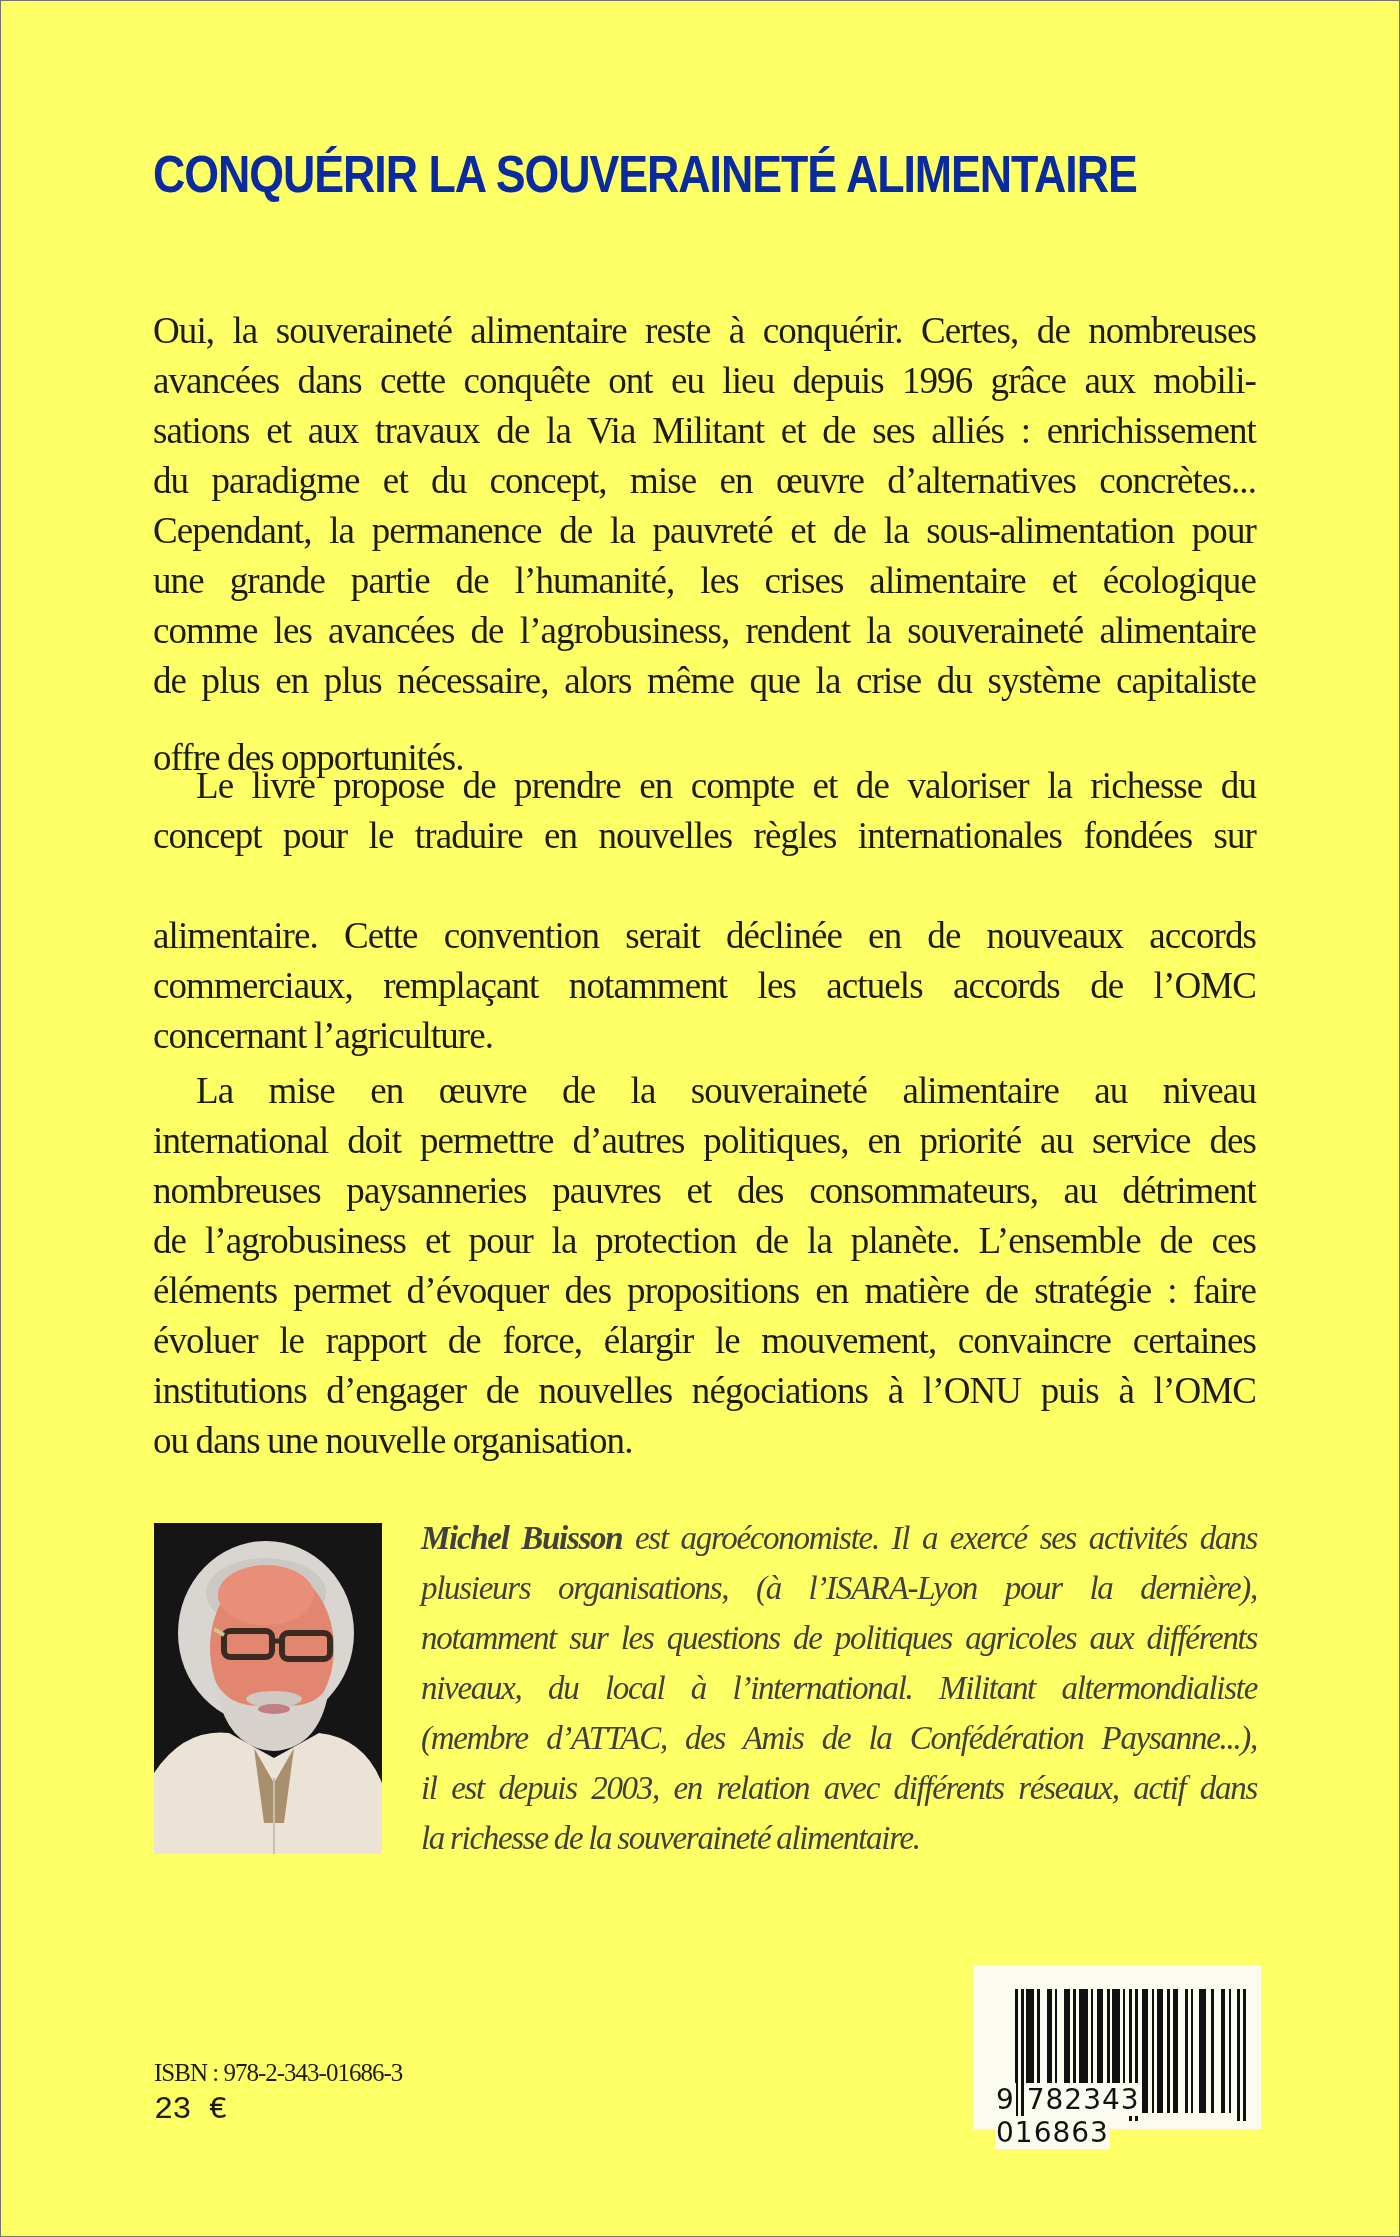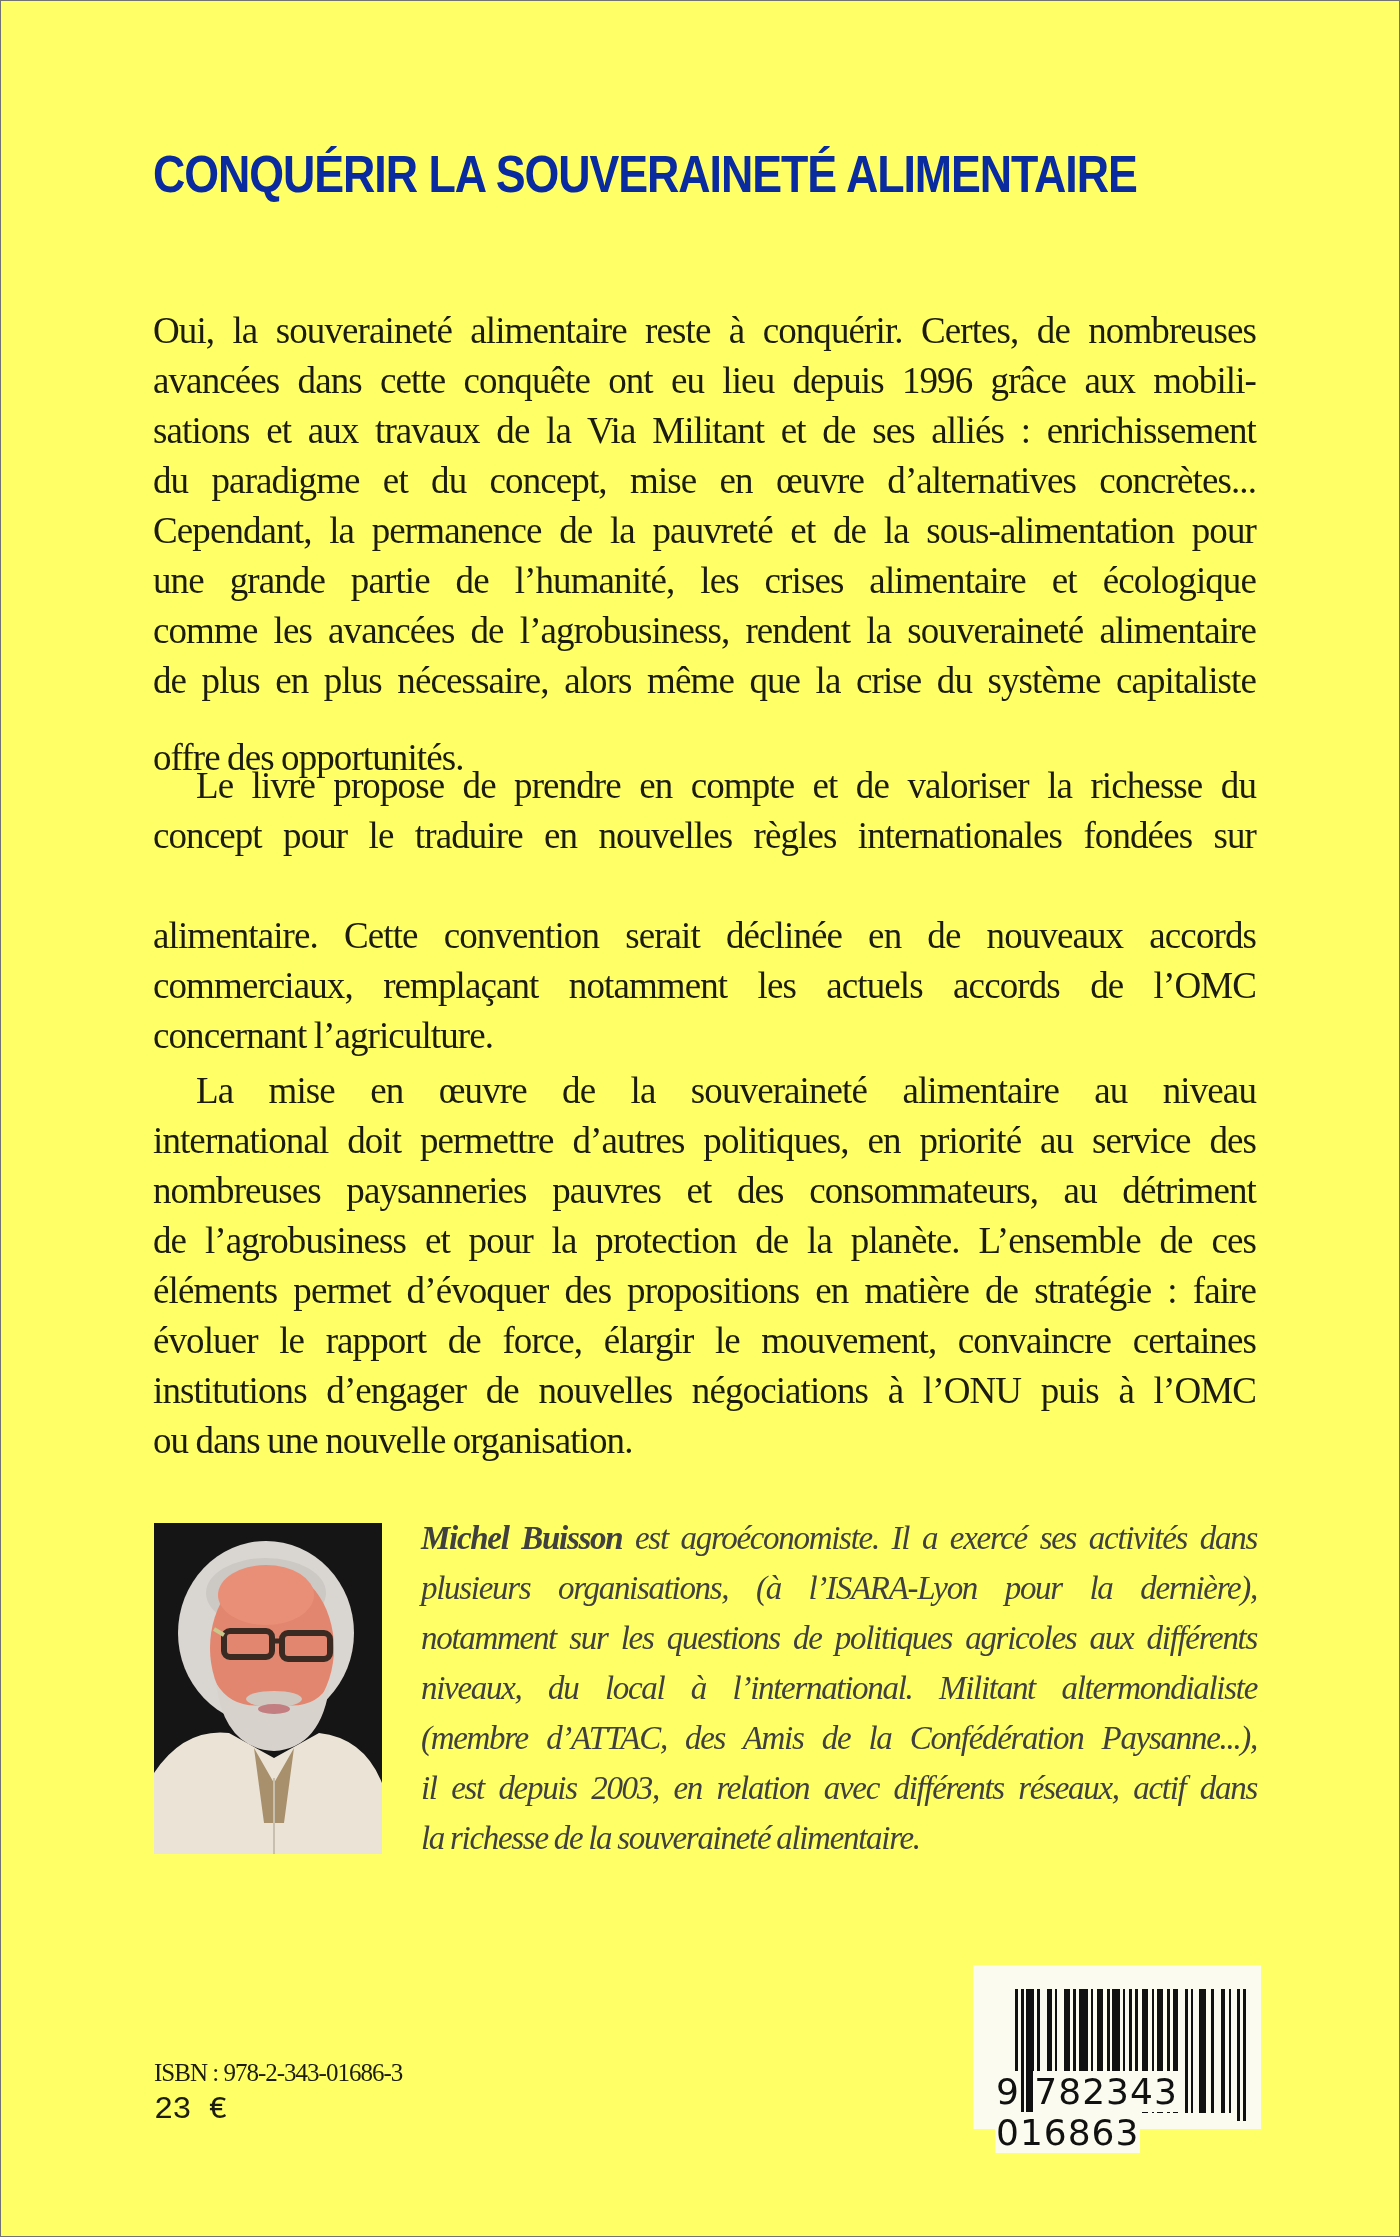--- a/index.html
+++ b/index.html
@@ -78,23 +78,23 @@
       letter-spacing: -1px;
     }
     .barcode {
       position: absolute; left: 972px; top: 1964px; width: 288px; height: 164px;
       background: #fbfbef;
     }
     .barcode-bars {
       position: absolute; left: 42px; top: 24px; width: 244px; height: 132px;
     }
     .barcode-digits {
-      position: absolute; left: 22px; top: 106px;
+      position: absolute; left: 22px; top: 118px;
       font-family: "DejaVu Sans", sans-serif;
-      font-size: 36px; color: #111; letter-spacing: 1px;
+      font-size: 28px; color: #111; letter-spacing: 1px;
       background: transparent;
     }
     .barcode-digits span { background: #fbfbef; padding: 0 1px; }
   </style>
 </head>
 <body>
 
 <div class="cover">
 
   <div class="title">CONQUÉRIR LA SOUVERAINETÉ ALIMENTAIRE</div>

